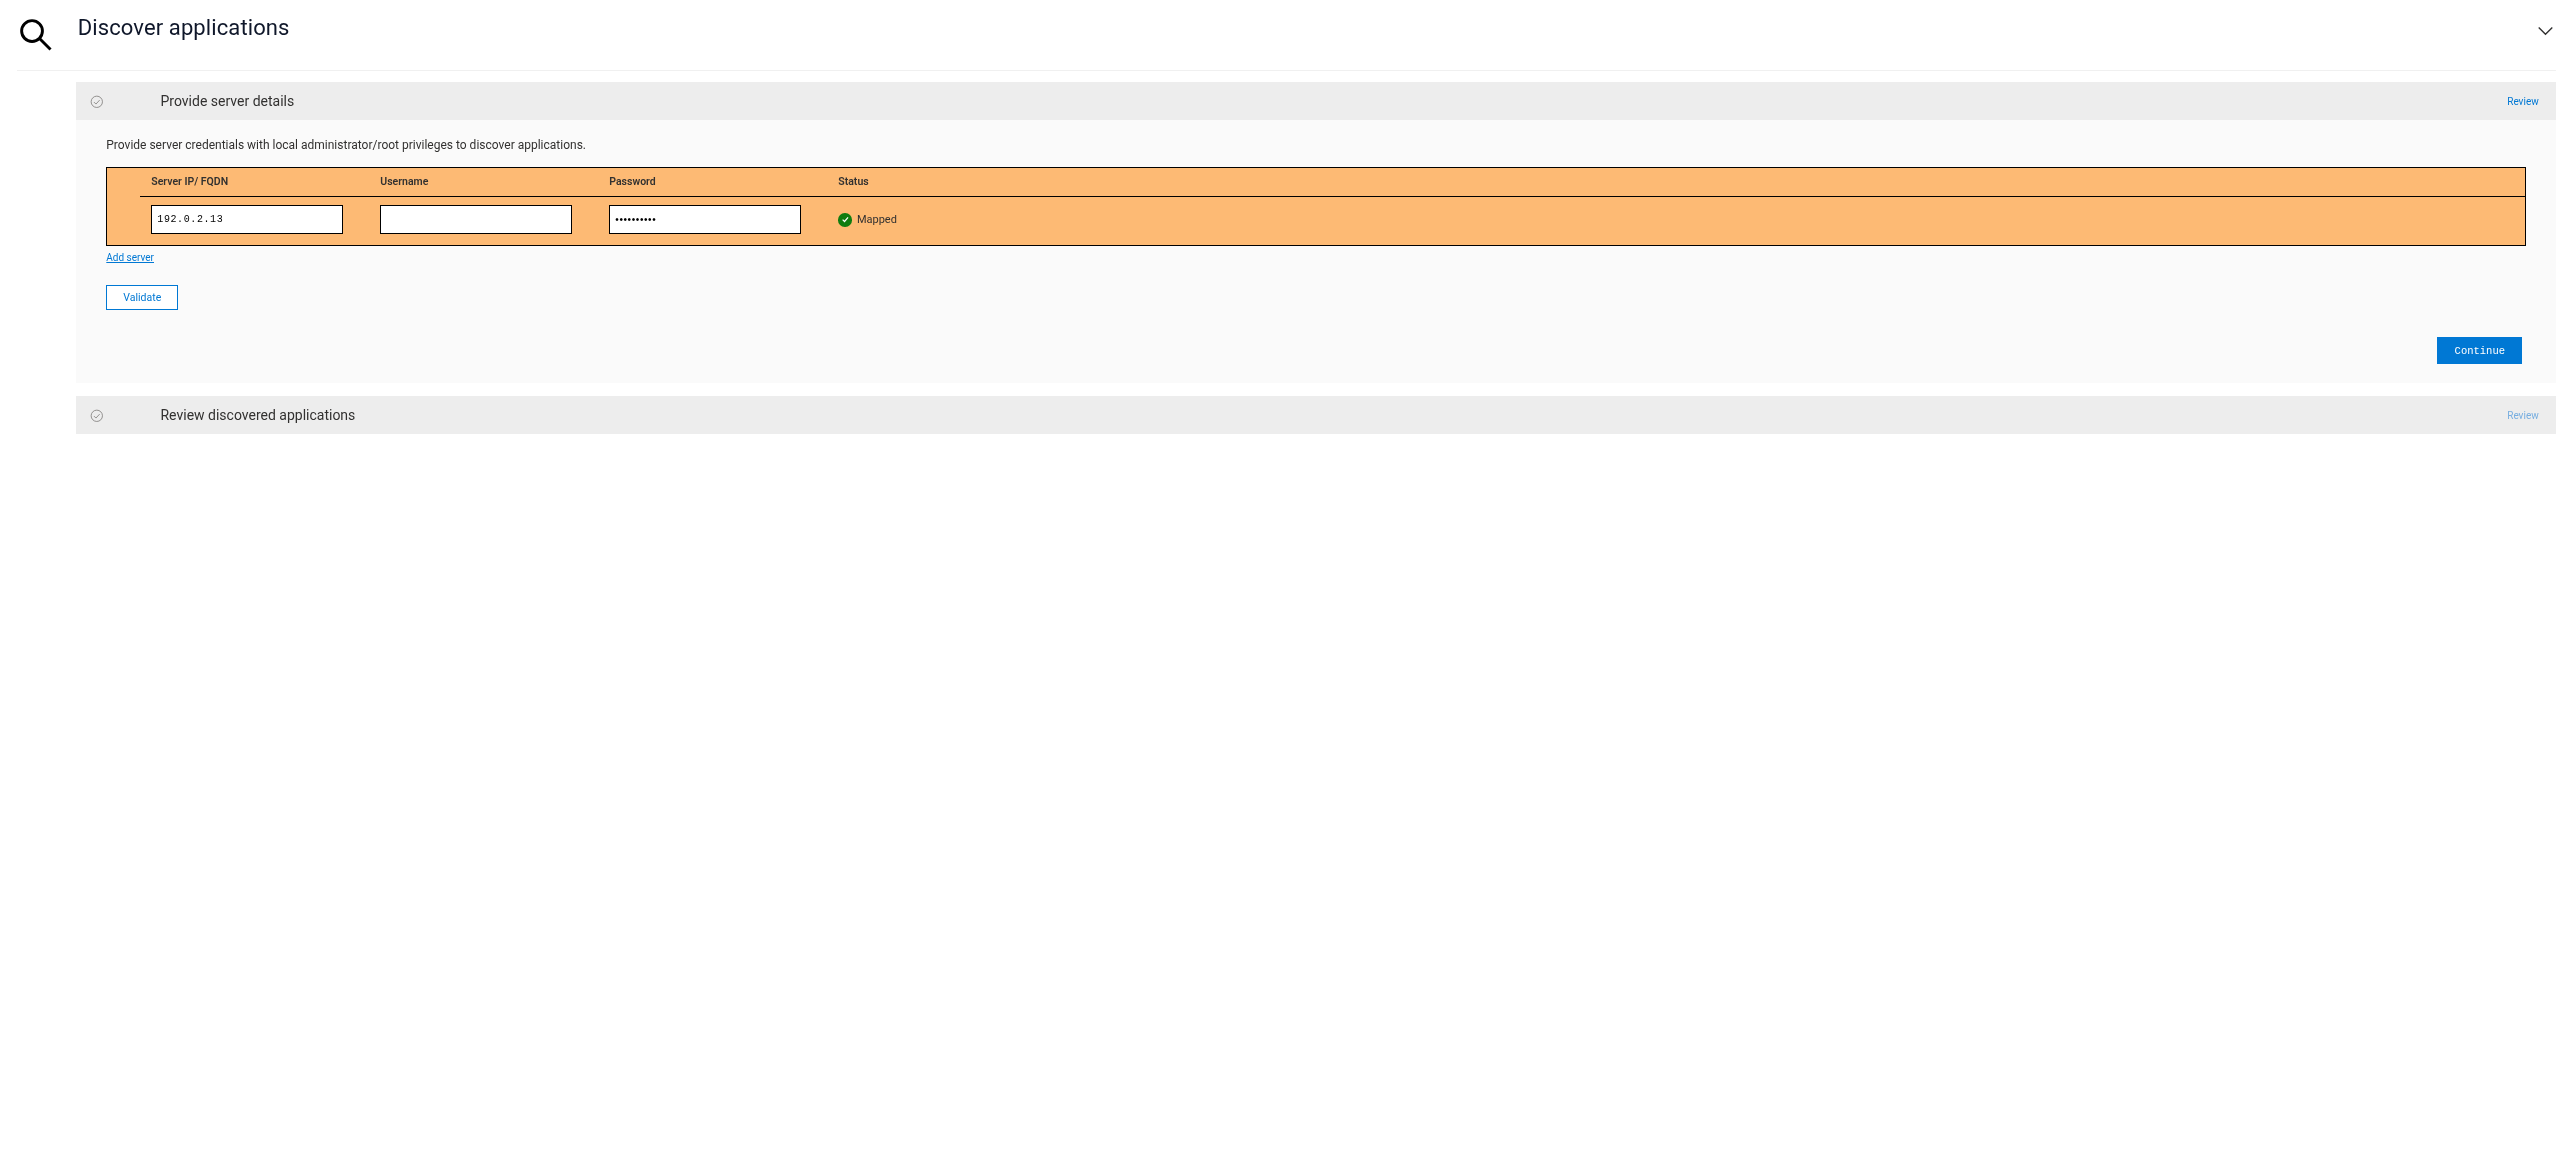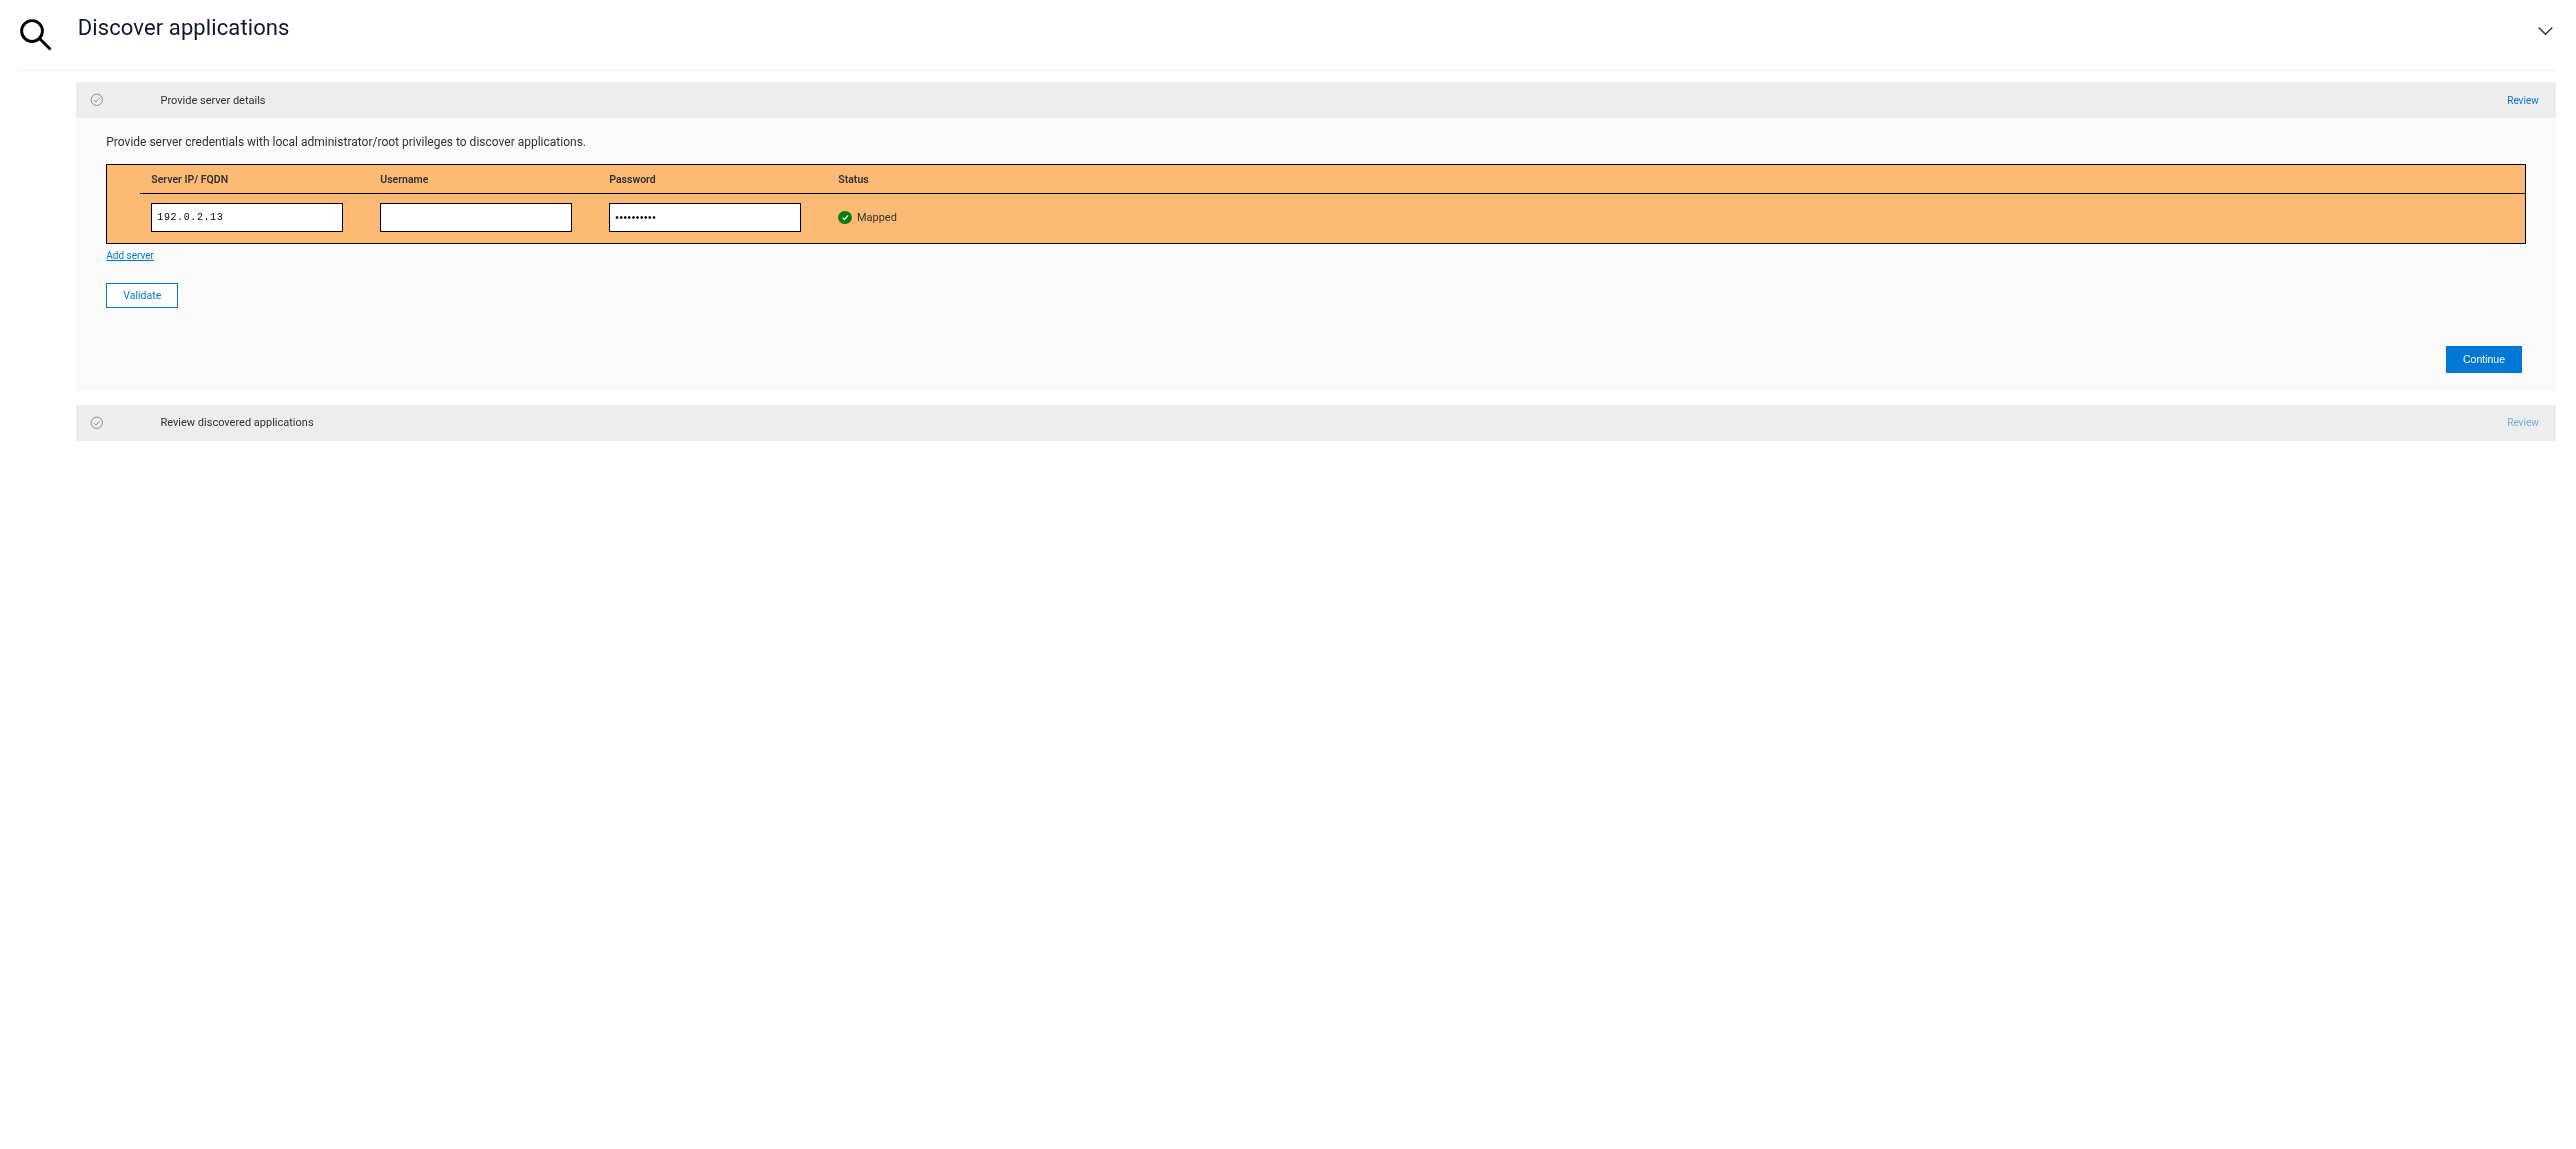--- a/index.html
+++ b/index.html
@@ -63,21 +63,21 @@
     align-items: center;
     padding: 11px 13.6px 11px 13.6px;
   }
   .step-check {
     width: 13.6px; height: 13.6px;
     flex: 0 0 auto;
     margin-right: 57px;
   }
   .step-check svg { width: 13.6px; height:13.6px; display:block; }
   .step-title {
-    font-size: 11px;
+    font-size: 14px;
     font-weight: 400;
     color: #323130;
     flex: 1 1 auto;
   }
   .step-review {
     font-size: 10px;
     color: #0078d4;
     cursor: pointer;
     flex: 0 0 auto;
     margin-right: 3.7px;
@@ -171,22 +171,21 @@
     margin-top: 27px;
     padding-right: 3.7px;
   }
   .continue-btn {
     background: #0078d4;
     color: #fff;
     border: none;
     font-size: 10.5px;
     padding: 7.4px 17.3px;
     cursor: pointer;
-    font-family: Liberation Sans, sans-serif;
-    margin-top: 11px;
+    font-family: Liberation Mono, monospace;
   }
 </style>
 </head>
 <body>
 
 <div class="page">
 
   <div class="header-row">
     <div class="mag-icon">
       <svg viewBox="0 0 64 64" fill="none" stroke="#000" stroke-width="5">

